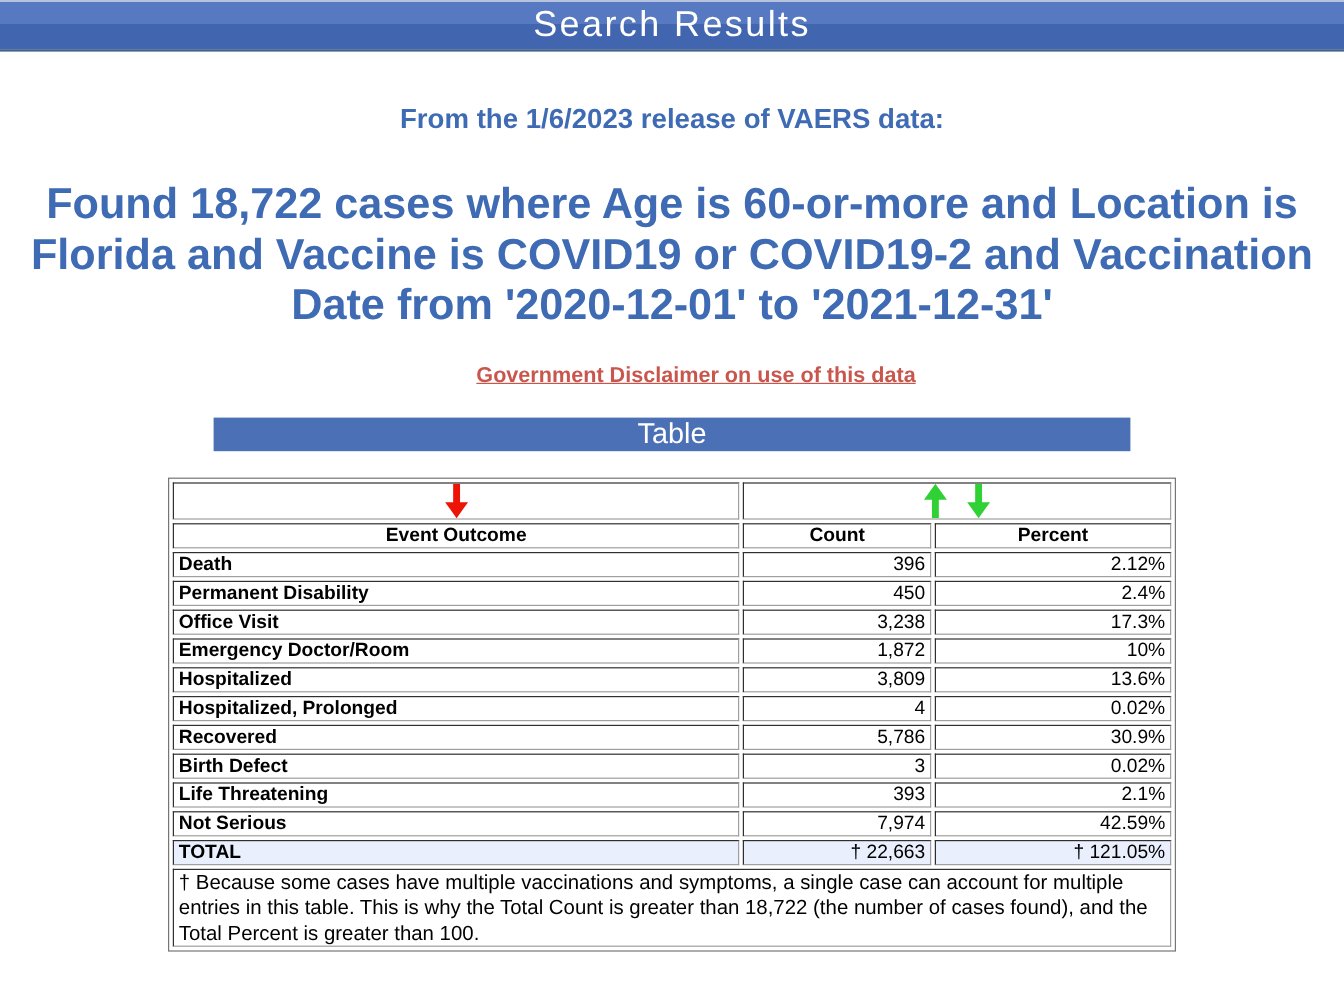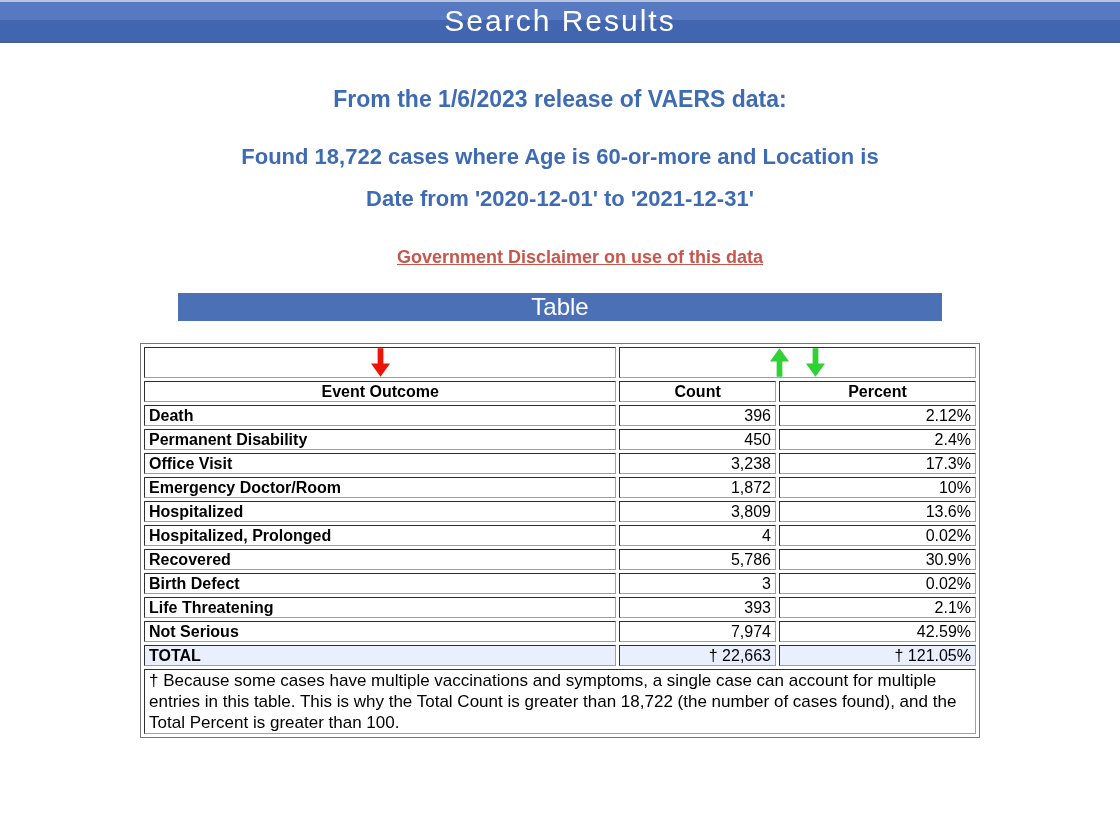--- a/index.html
+++ b/index.html
@@ -27,24 +27,24 @@
 
   
   .subtitle {
     margin-top: 43px;
     text-align: center;
     color: #3e6bb3;
     font-size: 23px;
     font-weight: bold;
   }
   .heading {
-    margin-top: 23px;
+    margin-top: 36px;
     text-align: center;
     color: #3e6bb3;
-    font-size: 22px;
+    font-size: 36px;
     font-weight: bold;
     line-height: 42px;
   }
   .heading div { white-space: nowrap; }
 
   
   .link-wrap { margin-top: 27px; text-align: center; padding-left: 40px; }
   .disclaimer-link {
     color: #c9564c;
     font-size: 18px;
@@ -115,20 +115,21 @@
 <div class="page">
 
   <div class="top-bar">
     <span>Search Results</span>
   </div>
 
   <div class="subtitle">From the 1/6/2023 release of VAERS data:</div>
 
   <div class="heading">
     <div>Found 18,722 cases where Age is 60-or-more and Location is</div>
+    <div>Florida and Vaccine is COVID19 or COVID19-2 and Vaccination</div>
     <div>Date from '2020-12-01' to '2021-12-31'</div>
   </div>
 
   <div class="link-wrap">
     <a href="#" class="disclaimer-link">Government Disclaimer on use of this data</a>
   </div>
 
   <div class="section-bar">
     <span>Table</span>
   </div>

